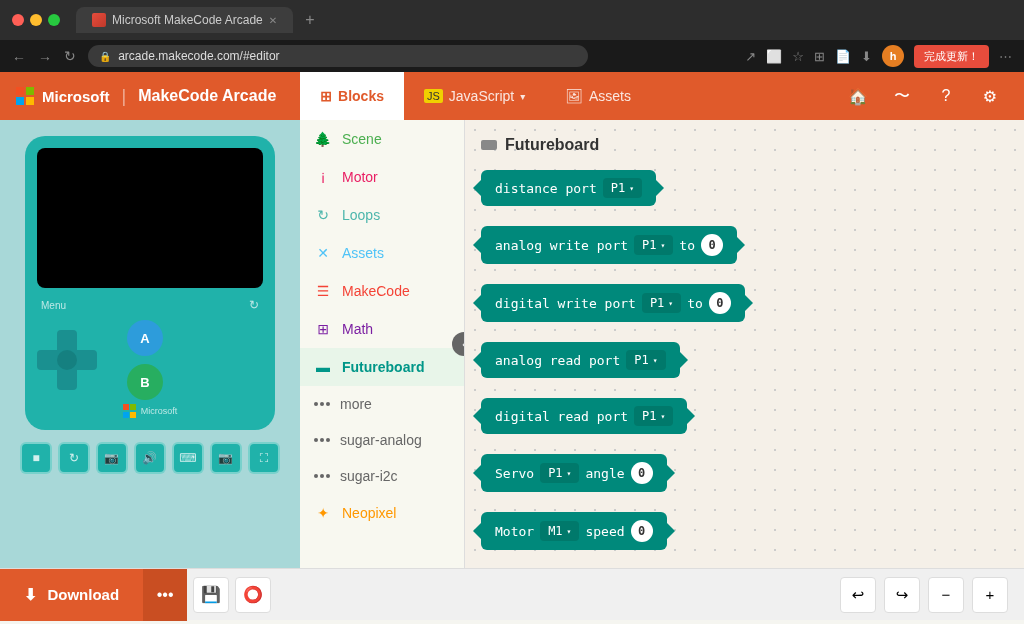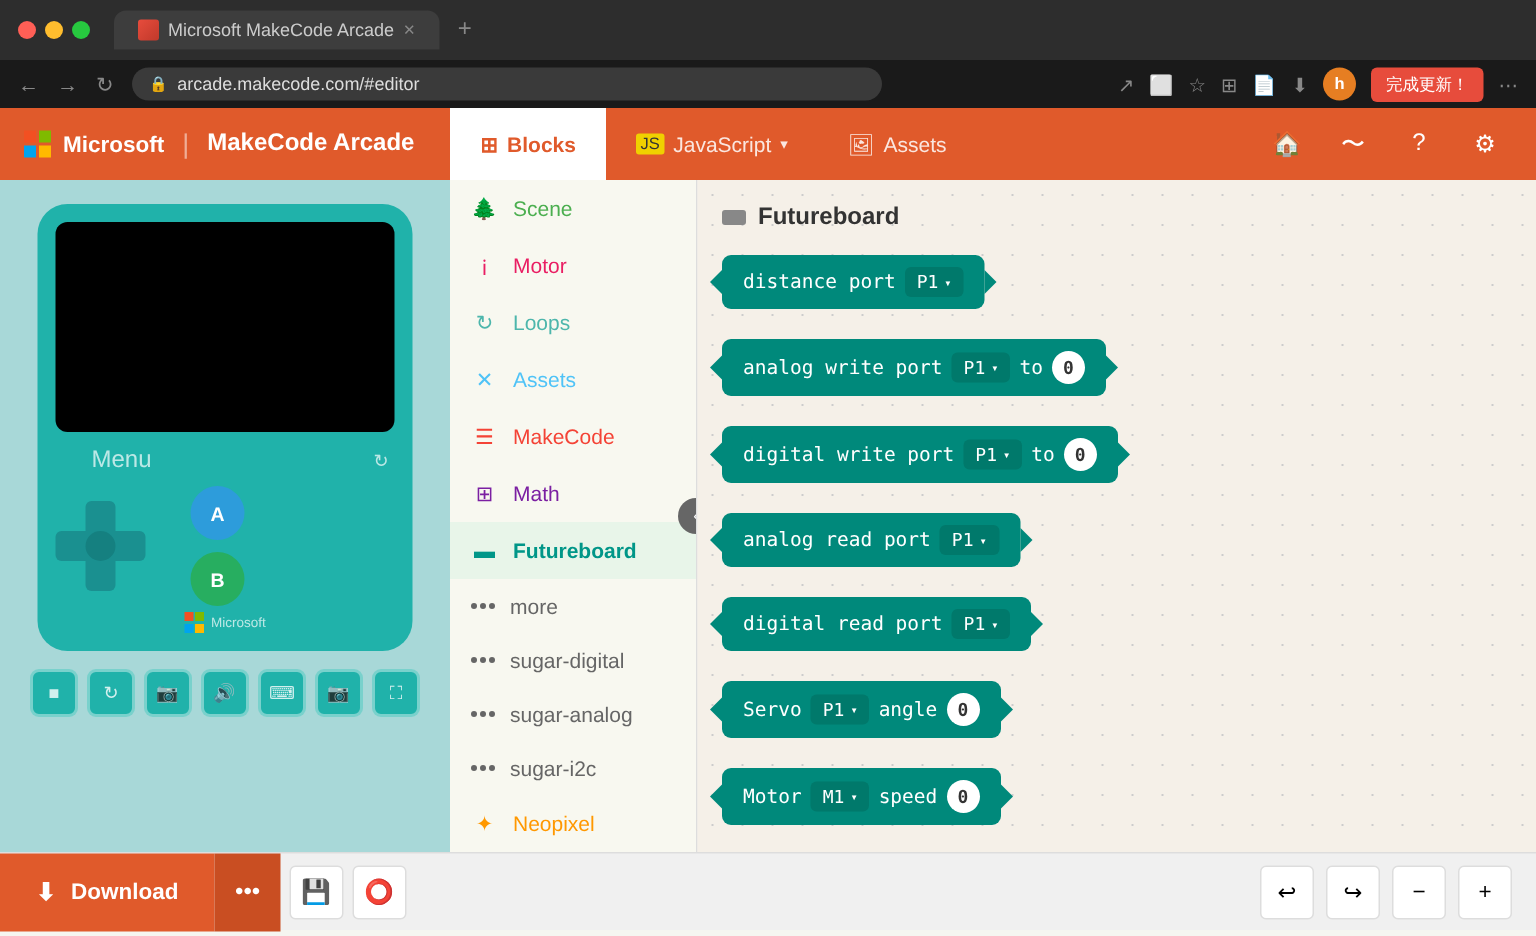--- a/index.html
+++ b/index.html
@@ -49,21 +49,21 @@
     .sign-in-btn { background: rgba(255,255,255,0.2); color: white; border: 1px solid rgba(255,255,255,0.4); padding: 6px 16px; border-radius: 4px; font-size: 13px; cursor: pointer; display: flex; align-items: center; gap: 6px; }
 
     
     .main { display: flex; flex: 1; overflow: hidden; }
 
     
     .device-panel { width: 300px; background: #a8d8d8; display: flex; flex-direction: column; align-items: center; padding: 16px; flex-shrink: 0; }
     .device { background: #20b2aa; border-radius: 20px; width: 250px; padding: 12px; position: relative; }
     .device-screen { background: #000; border-radius: 8px; width: 100%; height: 140px; margin-bottom: 10px; }
     .device-controls-row { display: flex; justify-content: space-between; align-items: center; padding: 0 4px; margin-bottom: 8px; }
-    .device-label { color: rgba(255,255,255,0.7); font-size: 16px; margin-left: 20px; }
+    .device-label { color: rgba(255,255,255,0.7); font-size: 10px; }
     .device-refresh { color: rgba(255,255,255,0.7); font-size: 12px; }
     .device-dpad-area { display: flex; align-items: center; gap: 30px; }
     .dpad { position: relative; width: 60px; height: 60px; }
     .dpad-h { position: absolute; top: 50%; left: 0; right: 0; height: 20px; background: #1a9090; border-radius: 4px; transform: translateY(-50%); }
     .dpad-v { position: absolute; left: 50%; top: 0; bottom: 0; width: 20px; background: #1a9090; border-radius: 4px; transform: translateX(-50%); }
     .dpad-center { position: absolute; top: 50%; left: 50%; width: 20px; height: 20px; background: #158080; border-radius: 50%; transform: translate(-50%, -50%); }
     .buttons-area { display: flex; flex-direction: column; gap: 8px; align-items: flex-end; }
     .btn-circle { width: 36px; height: 36px; border-radius: 50%; display: flex; align-items: center; justify-content: center; color: white; font-size: 13px; font-weight: bold; }
     .btn-a { background: #2d9cdb; }
     .btn-b { background: #27ae60; }
@@ -258,28 +258,20 @@
             <div class="cat-dot"></div>
         </div>
         <span class="cat-label" style="color:#666;">more</span>
       </div>
       <div class="block-category">
         <div class="cat-dots">
           <div class="cat-dot"></div>
             <div class="cat-dot"></div>
             <div class="cat-dot"></div>
         </div>
-        <span class="cat-label" style="color:#666;">sugar-digital</span>
-      </div>
-      <div class="block-category">
-        <div class="cat-dots">
-          <div class="cat-dot"></div>
-            <div class="cat-dot"></div>
-            <div class="cat-dot"></div>
-        </div>
         <span class="cat-label" style="color:#666;">sugar-analog</span>
       </div>
       <div class="block-category">
         <div class="cat-dots">
           <div class="cat-dot"></div>
             <div class="cat-dot"></div>
             <div class="cat-dot"></div>
         </div>
         <span class="cat-label" style="color:#666;">sugar-i2c</span>
       </div>

